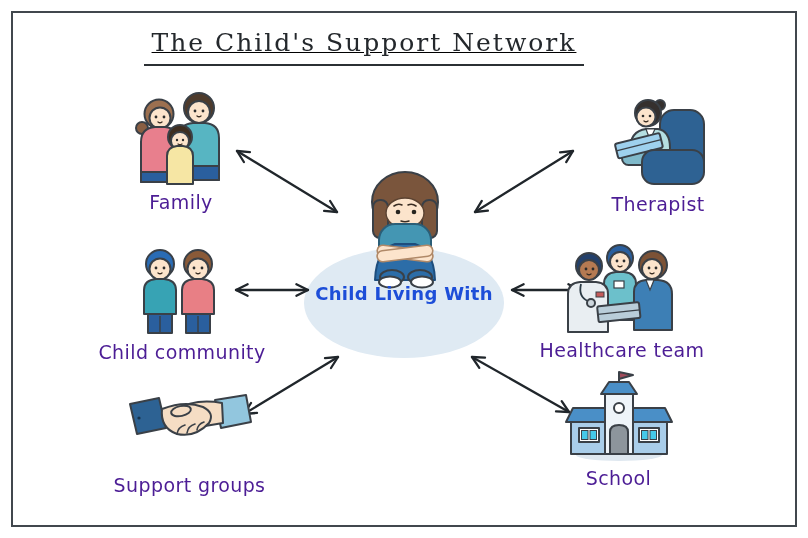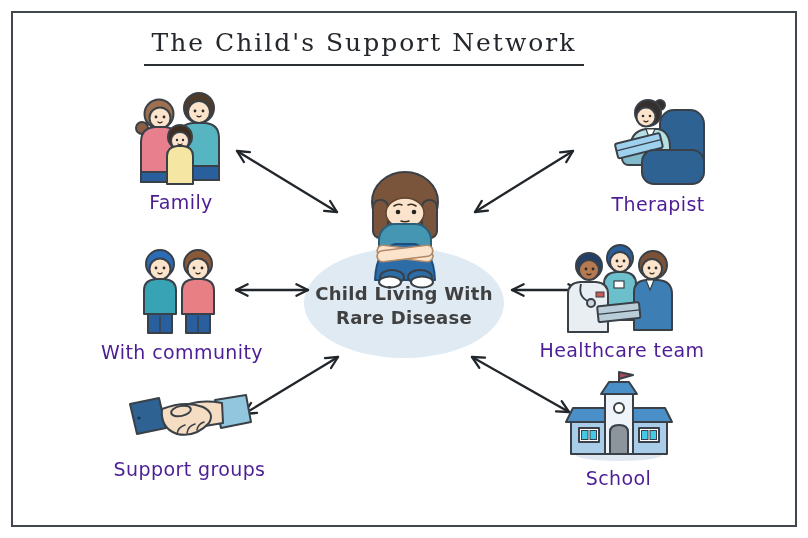--- a/index.html
+++ b/index.html
@@ -5,50 +5,50 @@
   html,body{margin:0;padding:0;}
   body{
     width:808px;height:538px;position:relative;background:#ffffff;
     font-family:"DejaVu Sans", sans-serif;overflow:hidden;
   }
   .frame{
     position:absolute;left:11px;top:11px;right:11px;bottom:11px;
     border:2px solid #41474d;background:#ffffff;
   }
   .title-wrap{
-    position:absolute;top:28px;left:0;width:728px;text-align:center;z-index:5;
+    position:absolute;top:28px;left:0;width:728px;text-align:center;z-index:5;text-decoration:underline;
   }
   .title-wrap span{
     font-family:"DejaVu Serif", serif;
     font-size:25px;color:#24282c;letter-spacing:2px;
     padding:0 8px 7px 8px;border-bottom:2px solid #2b3034;
   }
   #arrows-svg{position:absolute;left:0;top:0;z-index:3;pointer-events:none;}
   .bubble{
     position:absolute;left:304px;top:248px;width:200px;height:110px;
     background:#dfeaf3;border-radius:50%;z-index:1;
   }
   .bubble-text{
     position:absolute;left:284px;top:282px;width:240px;text-align:center;z-index:4;
-    font-size:18px;font-weight:600;color:#404040;line-height:1.35;letter-spacing:0.3px;
+    font-size:18px;font-weight:600;color:#1d4ed8;line-height:1.35;letter-spacing:0.3px;
   }
   .child-art{position:absolute;left:333px;top:166px;z-index:2;}
   .node{
     position:absolute;display:flex;flex-direction:column;align-items:center;z-index:4;
   }
   .node .label{
     margin-top:5px;font-size:19px;color:#4c1d95;letter-spacing:0.4px;white-space:nowrap;
   }
   .n-family{left:106px;top:90px;width:150px;}
   .n-therapist{left:578px;top:90px;width:160px;}
   .n-peer{left:97px;top:244px;width:170px;}
   .n-health{left:532px;top:242px;width:180px;}
   .n-support{left:102px;top:388px;width:175px;}
   .n-school{left:536px;top:370px;width:165px;}
-  .n-support .label{margin-top:12px;}
+  .n-support .label{margin-top:28px;}
   svg .ol{stroke:#3a4047;stroke-width:2;stroke-linejoin:round;stroke-linecap:round;}
 </style>
 </head>
 <body>
 
 <div class="frame"></div>
 
 <div class="title-wrap">
   <span>The Child's Support Network</span>
 </div>
@@ -103,21 +103,20 @@
     <rect x="44" y="82" width="56" height="11" rx="5.5" transform="rotate(7 72 88)"></rect>
     <rect x="44" y="82" width="56" height="11" rx="5.5" transform="rotate(-7 72 88)"></rect>
   </g>
   <ellipse cx="59" cy="111" rx="12" ry="7" fill="#2c6da8" class="ol"></ellipse>
   <ellipse cx="87" cy="111" rx="12" ry="7" fill="#2c6da8" class="ol"></ellipse>
   <ellipse cx="57" cy="116" rx="11" ry="5.5" fill="#ffffff" class="ol"></ellipse>
   <ellipse cx="89" cy="116" rx="11" ry="5.5" fill="#ffffff" class="ol"></ellipse>
 </svg>
 <div class="bubble-text">
   <div>Child Living With</div>
-  <div>Rare Disease</div>
 </div>
 
 <div class="node n-family">
   <svg width="112" height="96" viewBox="0 0 112 96">
     <circle cx="74" cy="18" r="15" fill="#4e3b2c" class="ol"></circle>
     <circle cx="74" cy="22" r="11" fill="#fce4cc" class="ol"></circle>
     <path d="M 54,90 L 54,48 Q 54,34 68,33 L 80,33 Q 94,34 94,48 L 94,90 Z" fill="#57b5c2" class="ol"></path>
     <rect x="54" y="76" width="40" height="14" fill="#2a5f9e" class="ol"></rect>
     <circle cx="17" cy="38" r="6" fill="#8a5f43" class="ol"></circle>
     <circle cx="34" cy="24" r="14.5" fill="#9c7050" class="ol"></circle>
@@ -174,21 +173,21 @@
     <line x1="32" y1="72" x2="32" y2="89" stroke="#3a4047" stroke-width="1.5"></line>
     <line x1="70" y1="72" x2="70" y2="89" stroke="#3a4047" stroke-width="1.5"></line>
     <g fill="#2b2b2b">
       <circle cx="28" cy="24" r="1.4"></circle>
         <circle cx="36" cy="24" r="1.4"></circle>
       <circle cx="66" cy="24" r="1.4"></circle>
         <circle cx="74" cy="24" r="1.4"></circle>
     </g>
     <path d="M 30,29 q 2,1.5 4,0 M 68,29 q 2,1.5 4,0" fill="none" stroke="#3a2d23" stroke-width="1.3" stroke-linecap="round"></path>
   </svg>
-  <div class="label">With community</div>
+  <div class="label">Child community</div>
 </div>
 
 <div class="node n-health">
   <svg width="120" height="92" viewBox="0 0 120 92">
     <circle cx="58" cy="16" r="13" fill="#2a5f9e" class="ol"></circle>
     <circle cx="58" cy="20" r="10" fill="#fce4cc" class="ol"></circle>
     <path d="M 42,78 L 42,42 Q 42,31 54,30 L 62,30 Q 74,31 74,42 L 74,78 Z" fill="#6cc0cb" class="ol"></path>
     <rect x="52" y="39" width="10" height="7" fill="#ffffff" stroke="#3a4047" stroke-width="1.2"></rect>
     <circle cx="91" cy="23" r="14" fill="#7c5236" class="ol"></circle>
     <circle cx="90" cy="27" r="10" fill="#fce4cc" class="ol"></circle>

